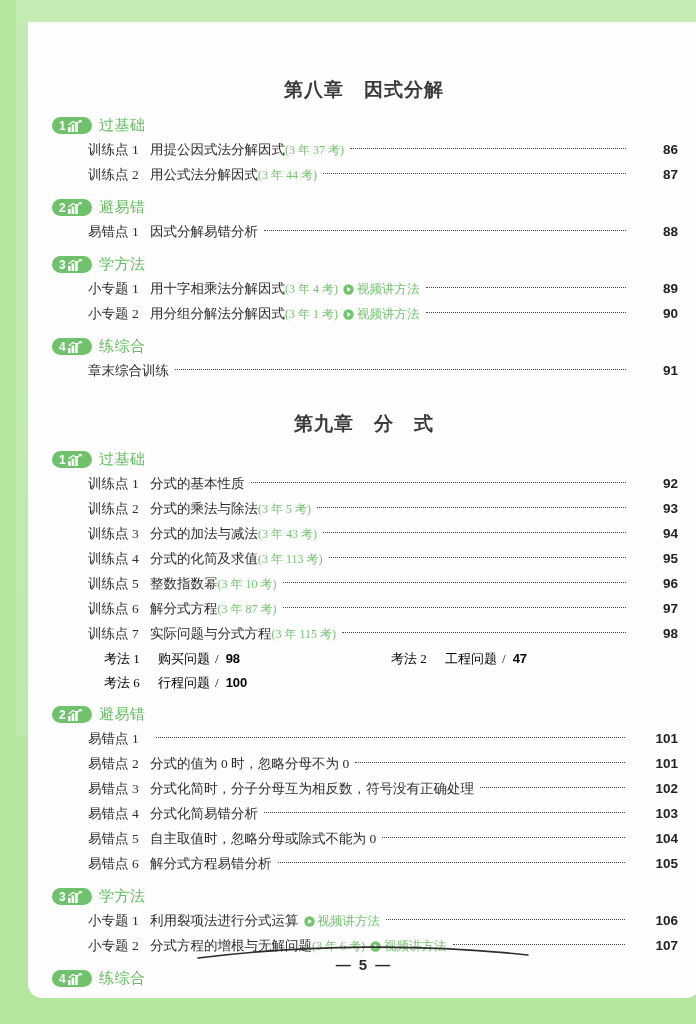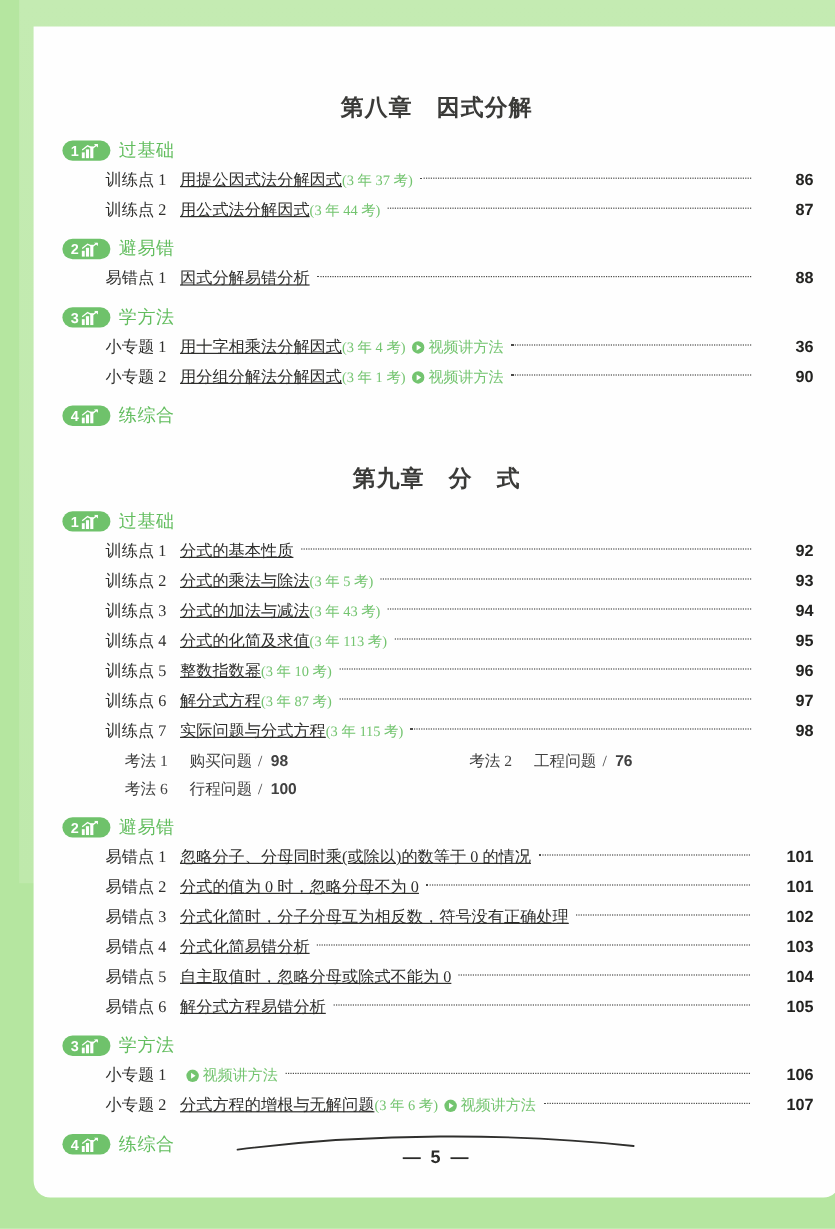--- a/index.html
+++ b/index.html
@@ -98,21 +98,20 @@
     color: #2e2e2c;
     line-height: 20px;
     white-space: nowrap;
   }
   .entry .e-num {
     min-width: 62px;
     flex: 0 0 auto;
   }
   .entry .e-title {
     flex: 0 0 auto;
-    text-decoration: underline;
   }
   .entry .e-years {
     color: #73c46f;
     font-size: 12px;
     flex: 0 0 auto;
   }
   .video-tag {
     display: inline-flex;
     align-items: center;
     color: #73c46f;
@@ -143,21 +142,21 @@
     margin-left: 26px;
   }
 
   
   .kaofa-row {
     display: flex;
     margin-left: 76px;
     margin-right: 22px;
     margin-top: 6px;
     font-size: 13px;
-    color: #404040;
+    color: #000000;
     white-space: nowrap;
   }
   .kaofa-cell {
     display: flex;
     align-items: baseline;
     width: 50%;
   }
   .kaofa-cell .k-num { min-width: 54px; }
   .kaofa-cell .k-title { }
   .kaofa-cell .k-page {
@@ -268,21 +267,21 @@
         <span class="video-tag">
           <span class="play-icon">
             <svg width="11" height="11" viewBox="0 0 11 11">
                 <circle cx="5.5" cy="5.5" r="5.2" fill="#73c46f"></circle>
                 <path d="M4.2 3 L8 5.5 L4.2 8 Z" fill="#ffffff"></path>
               </svg>
           </span>
           <span>视频讲方法</span>
         </span>
         <span class="dots"></span>
-        <span class="pg">36</span>
+        <span class="pg">89</span>
       </div>
       <div class="entry">
         <span class="e-num">小专题 2</span>
         <span class="e-title">用分组分解法分解因式</span>
         <span class="e-years">(3 年 1 考)</span>
         <span class="video-tag">
           <span class="play-icon">
             <svg width="11" height="11" viewBox="0 0 11 11">
                 <circle cx="5.5" cy="5.5" r="5.2" fill="#73c46f"></circle>
                 <path d="M4.2 3 L8 5.5 L4.2 8 Z" fill="#ffffff"></path>
@@ -300,20 +299,25 @@
           <svg class="badge-icon" width="14" height="12" viewBox="0 0 14 12">
             <rect x="0" y="7" width="2.6" height="5" fill="#ffffff"></rect>
             <rect x="3.6" y="4.5" width="2.6" height="7.5" fill="#ffffff"></rect>
             <rect x="7.2" y="2" width="2.6" height="10" fill="#ffffff"></rect>
             <path d="M0.5 5 L5 1.5 L9 3.5 L13 0.5" stroke="#ffffff" stroke-width="1.1" fill="none"></path>
             <path d="M10.2 0 L13.6 0 L13.6 3 Z" fill="#ffffff"></path>
           </svg>
         </span>
         <span class="section-label">练综合</span>
       </div>
+      <div class="entry">
+        <span class="e-title">章末综合训练</span>
+        <span class="dots"></span>
+        <span class="pg">91</span>
+      </div>
 
       <div class="chapter-title" id="chap2-title">第九章　分　式</div>
 
       <div class="section-head">
         <span class="badge">
           <span class="badge-num">1</span>
           <svg class="badge-icon" width="14" height="12" viewBox="0 0 14 12">
             <rect x="0" y="7" width="2.6" height="5" fill="#ffffff"></rect>
             <rect x="3.6" y="4.5" width="2.6" height="7.5" fill="#ffffff"></rect>
             <rect x="7.2" y="2" width="2.6" height="10" fill="#ffffff"></rect>
@@ -377,21 +381,21 @@
         <span class="kaofa-cell">
           <span class="k-num">考法 1</span>
           <span class="k-title">购买问题</span>
           <span class="k-slash">/</span>
           <span class="k-page">98</span>
         </span>
         <span class="kaofa-cell">
           <span class="k-num">考法 2</span>
           <span class="k-title">工程问题</span>
           <span class="k-slash">/</span>
-          <span class="k-page">76</span>
+          <span class="k-page">47</span>
         </span>
       </div>
       <div class="kaofa-row">
         <span class="kaofa-cell">
           <span class="k-num">考法 6</span>
           <span class="k-title">行程问题</span>
           <span class="k-slash">/</span>
           <span class="k-page">100</span>
         </span>
       </div>
@@ -404,21 +408,20 @@
             <rect x="3.6" y="4.5" width="2.6" height="7.5" fill="#ffffff"></rect>
             <rect x="7.2" y="2" width="2.6" height="10" fill="#ffffff"></rect>
             <path d="M0.5 5 L5 1.5 L9 3.5 L13 0.5" stroke="#ffffff" stroke-width="1.1" fill="none"></path>
             <path d="M10.2 0 L13.6 0 L13.6 3 Z" fill="#ffffff"></path>
           </svg>
         </span>
         <span class="section-label">避易错</span>
       </div>
       <div class="entry">
         <span class="e-num">易错点 1</span>
-        <span class="e-title">忽略分子、分母同时乘(或除以)的数等于 0 的情况</span>
         <span class="dots"></span>
         <span class="pg">101</span>
       </div>
       <div class="entry">
         <span class="e-num">易错点 2</span>
         <span class="e-title">分式的值为 0 时，忽略分母不为 0</span>
         <span class="dots"></span>
         <span class="pg">101</span>
       </div>
       <div class="entry">
@@ -454,20 +457,21 @@
             <rect x="3.6" y="4.5" width="2.6" height="7.5" fill="#ffffff"></rect>
             <rect x="7.2" y="2" width="2.6" height="10" fill="#ffffff"></rect>
             <path d="M0.5 5 L5 1.5 L9 3.5 L13 0.5" stroke="#ffffff" stroke-width="1.1" fill="none"></path>
             <path d="M10.2 0 L13.6 0 L13.6 3 Z" fill="#ffffff"></path>
           </svg>
         </span>
         <span class="section-label">学方法</span>
       </div>
       <div class="entry">
         <span class="e-num">小专题 1</span>
+        <span class="e-title">利用裂项法进行分式运算</span>
         <span class="video-tag">
           <span class="play-icon">
             <svg width="11" height="11" viewBox="0 0 11 11">
                 <circle cx="5.5" cy="5.5" r="5.2" fill="#73c46f"></circle>
                 <path d="M4.2 3 L8 5.5 L4.2 8 Z" fill="#ffffff"></path>
               </svg>
           </span>
           <span>视频讲方法</span>
         </span>
         <span class="dots"></span>

